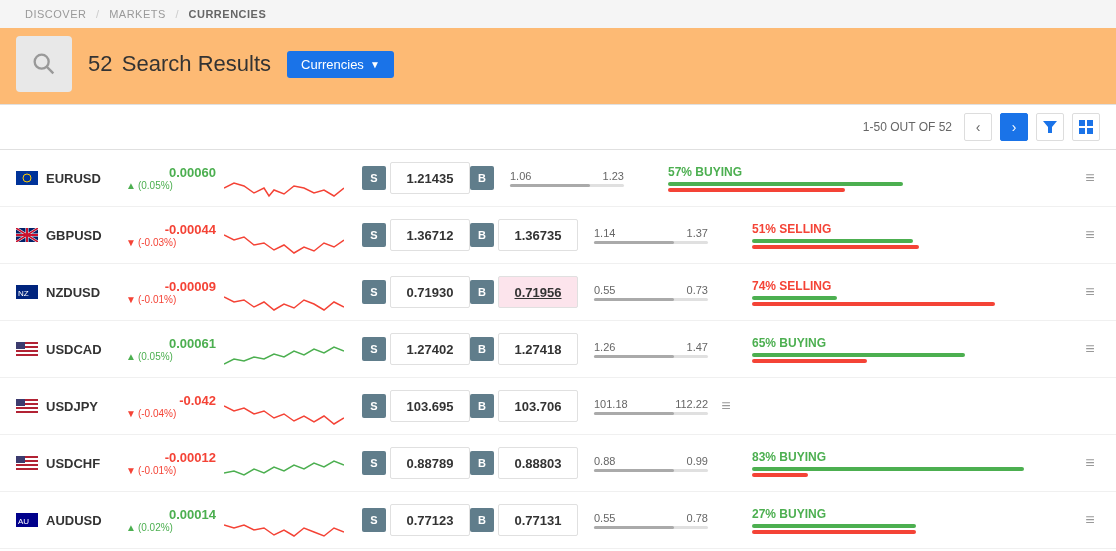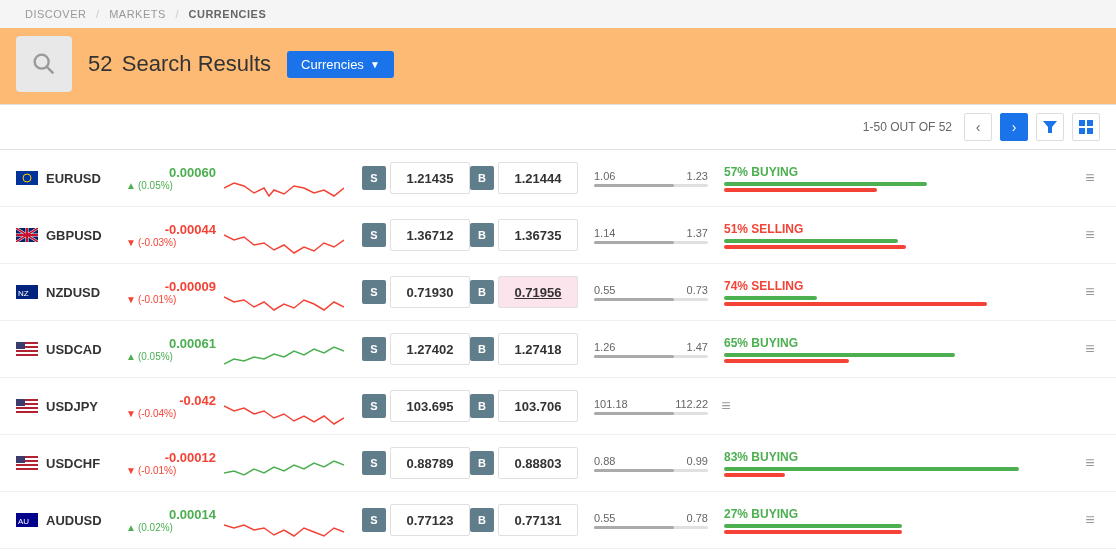--- a/index.html
+++ b/index.html
@@ -112,21 +112,21 @@
       display: flex; align-items: center; justify-content: center;
       font-size: 13px; font-weight: bold; color: #333;
       border: 1px solid #e0e0e0;
       border-radius: 2px;
     }
     .price-cell.highlighted { background: #fce4ec; text-decoration: underline; }
     .col-range { width: 130px; padding: 0 8px; }
     .range-values { display: flex; justify-content: space-between; font-size: 11px; color: #666; margin-bottom: 2px; }
     .range-bar { height: 3px; background: #e0e0e0; border-radius: 2px; position: relative; }
     .range-fill { height: 3px; background: #aaa; border-radius: 2px; }
-    .col-sentiment { flex: 1; padding-left: 8px; }
+    .col-sentiment { flex: 1; padding-left: 8px; margin-left: 28px; }
     .sentiment-label { font-size: 12px; font-weight: bold; margin-bottom: 3px; }
     .sentiment-buying { color: #4caf50; }
     .sentiment-selling { color: #f44336; }
     .sentiment-bars { display: flex; flex-direction: column; gap: 2px; }
     .bar-buy { height: 4px; background: #4caf50; border-radius: 2px; }
     .bar-sell { height: 4px; background: #f44336; border-radius: 2px; }
     .col-menu { width: 20px; color: #999; cursor: pointer; font-size: 16px; text-align: center; }
 
     .green { color: #4caf50; }
     .red { color: #f44336; }
@@ -198,21 +198,20 @@
       <svg width="120" height="40" viewBox="0 0 120 40">
           <polyline points="0,30 10,25 20,28 30,35 40,30 45,38 50,32 60,36 70,28 80,30 90,35 100,32 110,38 120,30" fill="none" stroke="#f44336" stroke-width="1.5"></polyline>
         </svg>
     </div>
     <div class="col-sell">
       <button class="btn-s">S</button>
       <div class="price-cell">1.21435</div>
     </div>
     <div class="col-buy">
       <button class="btn-b">B</button>
-      <div class="price-cell">1.21444</div>
     </div>
     <div class="col-range">
 
     <div class="range-values">
           <span>1.06</span>
           <span>1.23</span>
         </div>
     <div class="range-bar">
           <div class="range-fill" style="width:70%"></div>
         </div>

